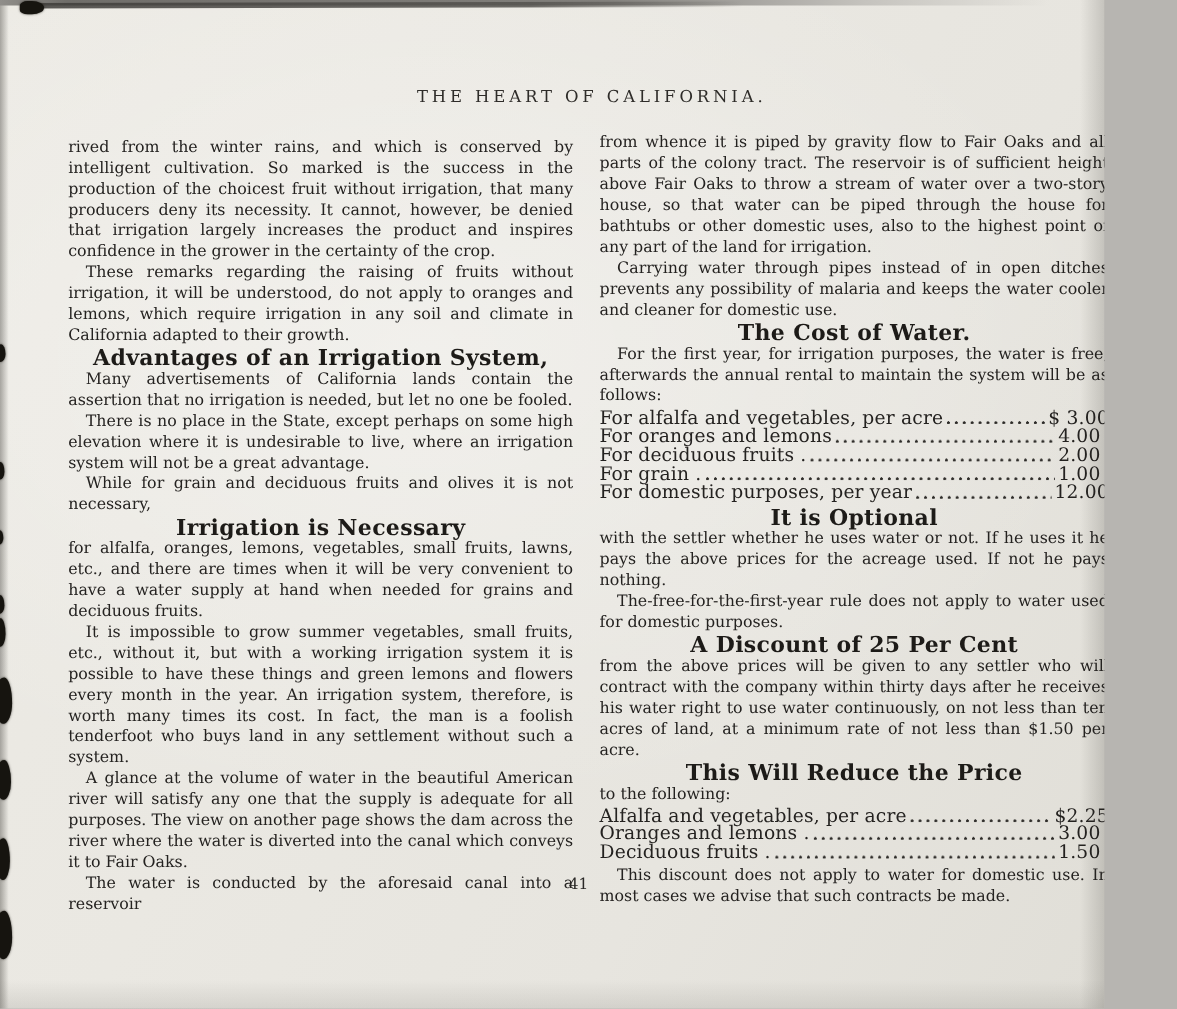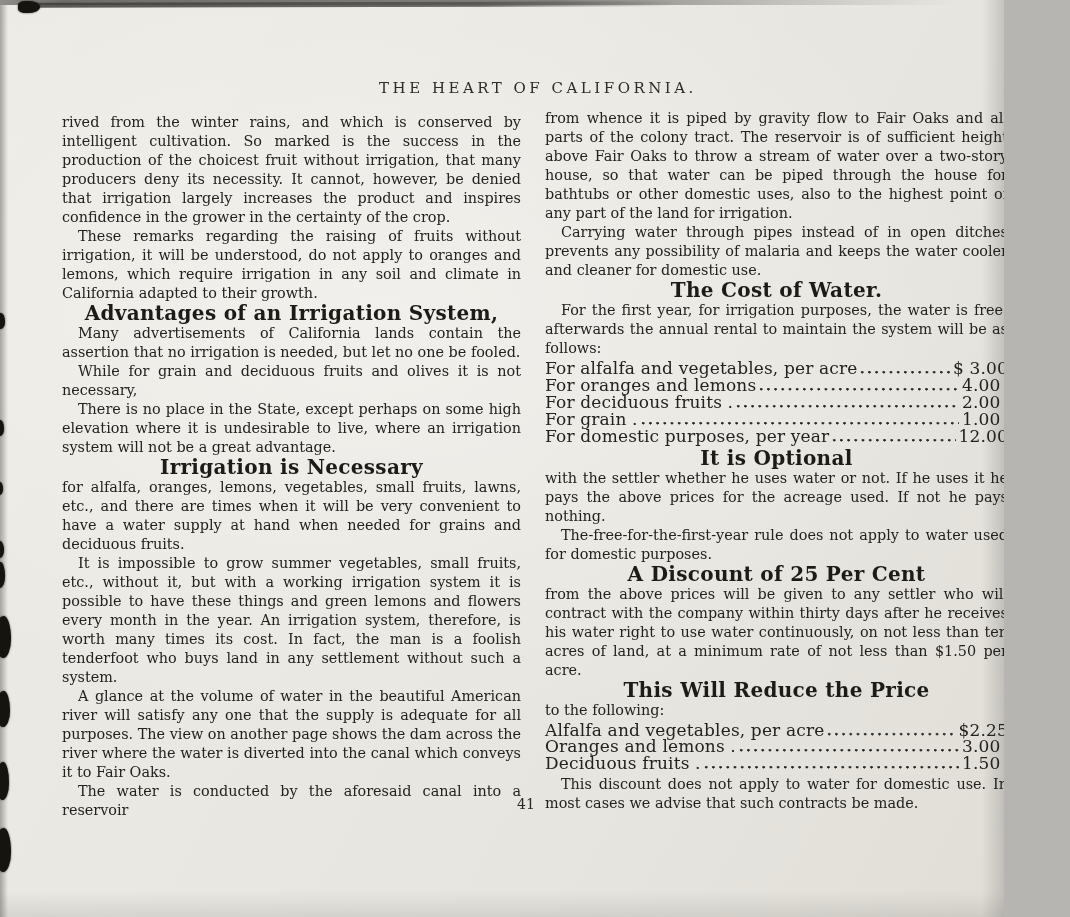--- a/index.html
+++ b/index.html
@@ -37,21 +37,21 @@
           box-shadow:0 0 2px rgba(22,20,15,.8); }
 
   
   .running-header {
     position:absolute; top:79px; left:0; width:1076px; text-align:center;
     font-size:15px; letter-spacing:3.5px; color:#2e2c29; white-space:nowrap;
   }
   .pagenum { position:absolute; left:517px; top:796px; font-size:14px; color:#2a2826; }
 
   
-  .col { position:absolute; color:#242220; font-size:14.4px; line-height:19px; text-align:justify; }
+  .col { position:absolute; color:#242220; font-size:14.4px; line-height:19px; text-align:justify;margin-top:12px; }
   .col-left  { left:62px;  top:113px; width:459px; }
   .col-right { left:545px; top:109px; width:463px; }
   .col p { margin:0; }
   .col p.indent { text-indent:16px; }
   .sect {
     text-align:center; font-weight:bold; font-size:20px; line-height:21px;
     letter-spacing:.3px; color:#1d1b18; margin:10px 0 6px; text-indent:0;
   }
 
   
@@ -87,22 +87,22 @@
   <div class="mark" style="left:-4px; top:762px; width:13px; height:38px;"></div>
   <div class="mark" style="left:-5px; top:828px; width:16px; height:44px;"></div>
 
   <div class="running-header">THE HEART OF CALIFORNIA.</div>
 
   <div class="col col-left">
     <p>rived from the winter rains, and which is conserved by intelligent cultivation.  So marked is the success in the production of the choicest fruit without irrigation, that many producers deny its necessity.   It cannot, however, be denied that irrigation largely increases the product and inspires confidence in the grower in the certainty of the crop.</p>
     <p class="indent">These remarks regarding the raising of fruits without irrigation, it will be understood, do not apply to oranges and lemons, which require irrigation in any soil and climate in California adapted to their growth.</p>
     <p class="sect">Advantages of an Irrigation System,</p>
     <p class="indent">Many advertisements of California lands contain the assertion that no irrigation is needed, but let no one be fooled.</p>
+    <p class="indent">There is no place in the State, except perhaps on some high elevation where it is undesirable to live, where an irrigation system will not be a great advantage.</p>
     <p class="indent">While for grain and deciduous fruits and olives it is not necessary,</p>
-    <p class="indent">There is no place in the State, except perhaps on some high elevation where it is undesirable to live, where an irrigation system will not be a great advantage.</p>
     <p class="sect">Irrigation is Necessary</p>
     <p>for alfalfa, oranges, lemons, vegetables, small fruits, lawns, etc., and there are times when it will be very convenient to have a water supply at hand when needed for grains and deciduous fruits.</p>
     <p class="indent">It is impossible to grow summer vegetables, small fruits, etc., without it, but with a working irrigation system it is possible to have these things and green lemons and flowers every month in the year.  An irrigation system, therefore, is worth many times its cost.  In fact, the man is a foolish tenderfoot who buys land in any settlement without such a system.</p>
     <p class="indent">A glance at the volume of water in the beautiful American river will satisfy any one that the supply is adequate for all purposes.  The view on another page shows the dam across the river where the water is diverted into the canal which conveys it to Fair Oaks.</p>
     <p class="indent">The water is conducted by the aforesaid canal into a reservoir</p>
   </div>
 
   <div class="col col-right">
     <p>from whence it is piped by gravity flow to Fair Oaks and all parts of the colony tract.  The reservoir is of sufficient height above Fair Oaks to throw a stream of water over a two-story house, so that water can be piped through the house for bathtubs or other domestic uses, also to the highest point of any part of the land for irrigation.</p>
     <p class="indent">Carrying water through pipes instead of in open ditches prevents any possibility of malaria and keeps the water cooler and cleaner for domestic use.</p>

